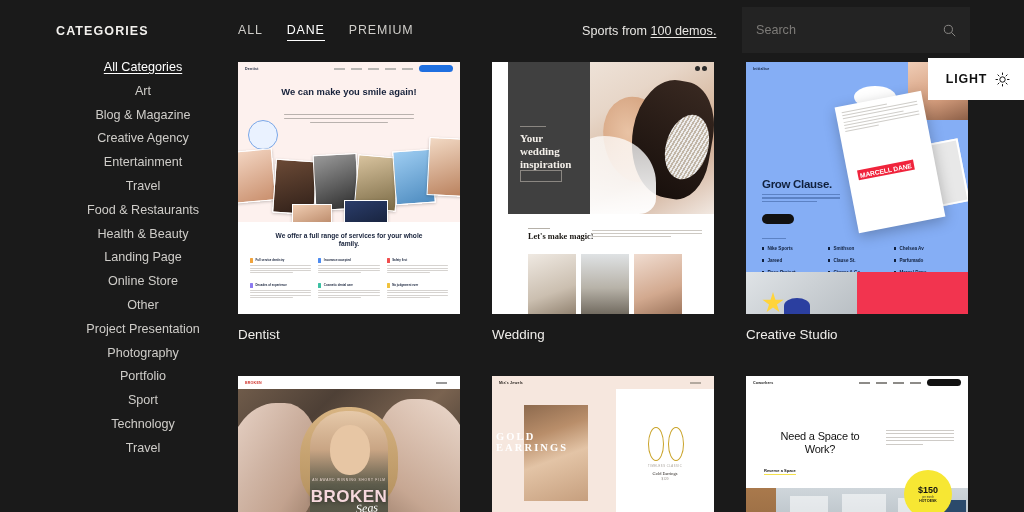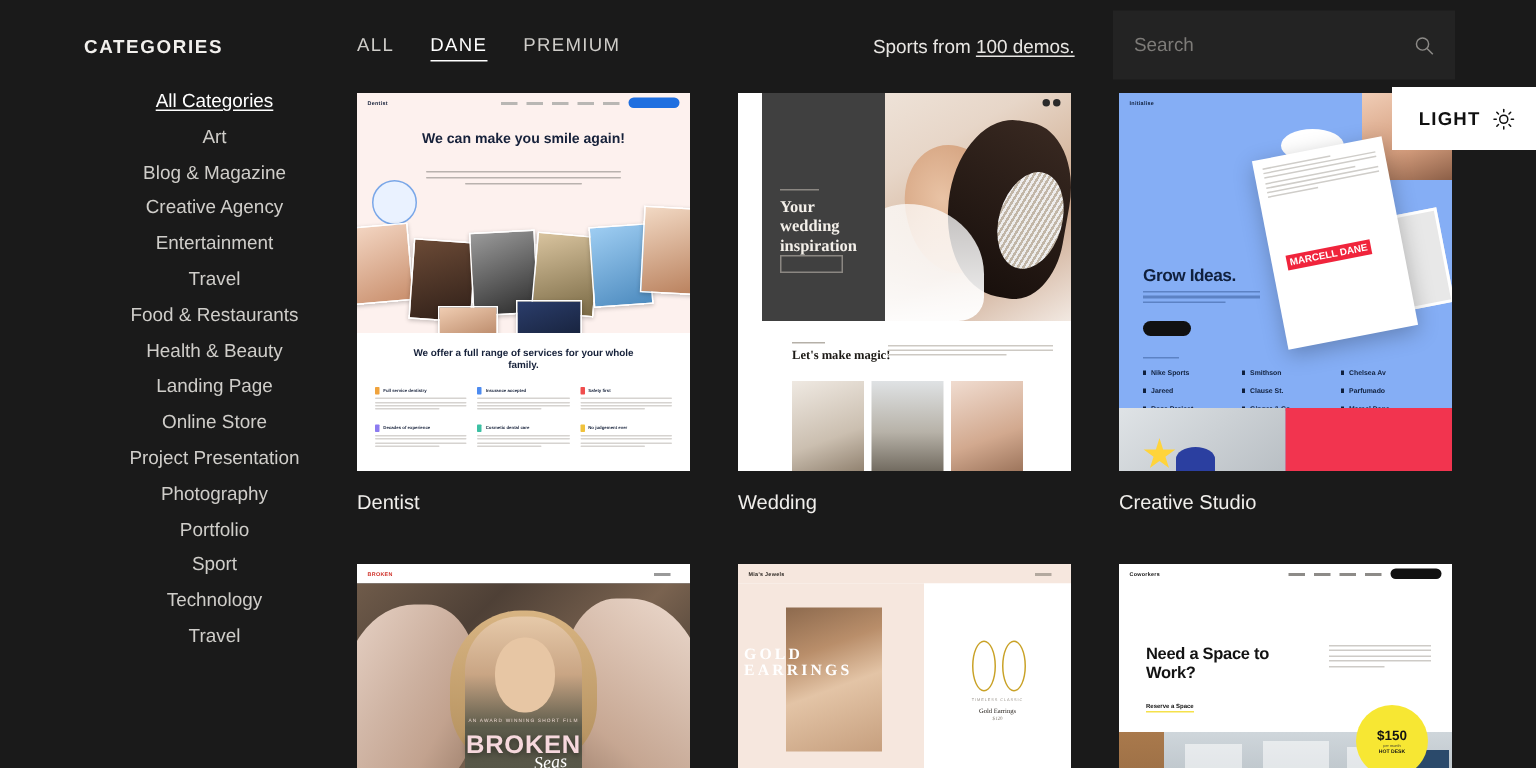--- a/index.html
+++ b/index.html
@@ -129,21 +129,21 @@
   .c5 .model { position:absolute; left:32px; top:16px; width:64px; height:96px; background:linear-gradient(160deg,#8d6a4e 0%,#b98e6a 30%,#e3c4a6 55%,#c69f7e 100%); z-index:2; }
   .c5 .right { position:absolute; left:124px; top:13px; right:0; bottom:24px; background:#fff; }
   .hoop { position:absolute; top:38px; width:16px; height:34px; border:1.4px solid #c9a227; border-radius:50%; }
   .c5 .pn { position:absolute; left:0; right:0; top:82px; text-align:center; font-family:"Liberation Serif",serif; font-size:4.4px; color:#2a2520; }
   .c5 .pk { position:absolute; left:0; right:0; top:76px; text-align:center; font-size:2.6px; letter-spacing:.6px; color:#9a948c; }
 
   
   .c6 { background:#fff; }
   .c6 .bar { background:#fff; }
   .c6 .bar .cta { background:#111; }
-  .c6 h3 { position:absolute; left:18px; top:54px; width:112px; font-size:11px; font-weight:700; color:#131313; line-height:13px; letter-spacing:-.2px; }
+  .c6 h3 { position:absolute; left:18px; top:54px; width:112px; font-size:11px; font-weight:400; color:#131313; line-height:13px; letter-spacing:-.2px;text-align:center; }
   .c6 .lk { position:absolute; left:18px; top:92px; font-size:4px; font-weight:700; color:#131313; border-bottom:1.5px solid #f5e14b; padding-bottom:1px; }
   .c6 .para { position:absolute; left:140px; top:54px; right:14px; }
   .c6 .para span { display:block; height:1.1px; background:#cecbc7; margin-bottom:2.3px; }
   .c6 .photo { position:absolute; left:0; right:0; top:112px; bottom:0; background:linear-gradient(180deg,#cfd6db 0%,#aeb7bd 40%,#8d959b 100%); overflow:hidden; }
   .c6 .wood { position:absolute; left:0; top:0; width:30px; height:100%; background:linear-gradient(180deg,#a9794c,#6f4e2f); }
   .c6 .win { position:absolute; background:rgba(255,255,255,.55); }
   .c6 .pricetag { position:absolute; right:16px; top:94px; width:48px; height:48px; border-radius:50%; background:#f7e733; display:flex; flex-direction:column; align-items:center; justify-content:center; z-index:5; }
   .c6 .pricetag .p1 { font-size:9px; font-weight:700; color:#131313; }
   .c6 .pricetag .p2 { font-size:2.6px; color:#3a3a32; margin-top:1px; }
   .c6 .pricetag .p3 { font-size:3.4px; font-weight:800; color:#131313; }
@@ -159,20 +159,21 @@
       <li class="cat-item active">All Categories</li>
       <li class="cat-item">Art</li>
       <li class="cat-item">Blog &amp; Magazine</li>
       <li class="cat-item">Creative Agency</li>
       <li class="cat-item">Entertainment</li>
       <li class="cat-item">Travel</li>
       <li class="cat-item">Food &amp; Restaurants</li>
       <li class="cat-item">Health &amp; Beauty</li>
       <li class="cat-item">Landing Page</li>
       <li class="cat-item">Online Store</li>
+      <li class="cat-item">Other</li>
       <li class="cat-item">Project Presentation</li>
       <li class="cat-item">Photography</li>
       <li class="cat-item">Portfolio</li>
       <li class="cat-item">Sport</li>
       <li class="cat-item">Technology</li>
       <li class="cat-item">Travel</li>
     </ul>
   </aside>
 
   <header id="topbar">
@@ -370,21 +371,21 @@
         <div class="tablet">
           <div class="tl" style="width:60%"></div>
             <div class="tl"></div>
             <div class="tl"></div>
             <div class="tl" style="width:80%"></div>
           <div class="tl"></div>
             <div class="tl"></div>
             <div class="tl" style="width:45%"></div>
           <div class="redtxt">MARCELL DANE</div>
         </div>
-        <h3>Grow Ideas.</h3>
+        <h3>Grow Clause.</h3>
         <div class="cp">
             <span></span>
             <span></span>
             <span style="width:70%"></span>
           </div>
         <div class="cbtn"></div>
         <div class="clients">
           <div class="ckick"></div>
           <div class="cgrid">
             <span class="cg">

